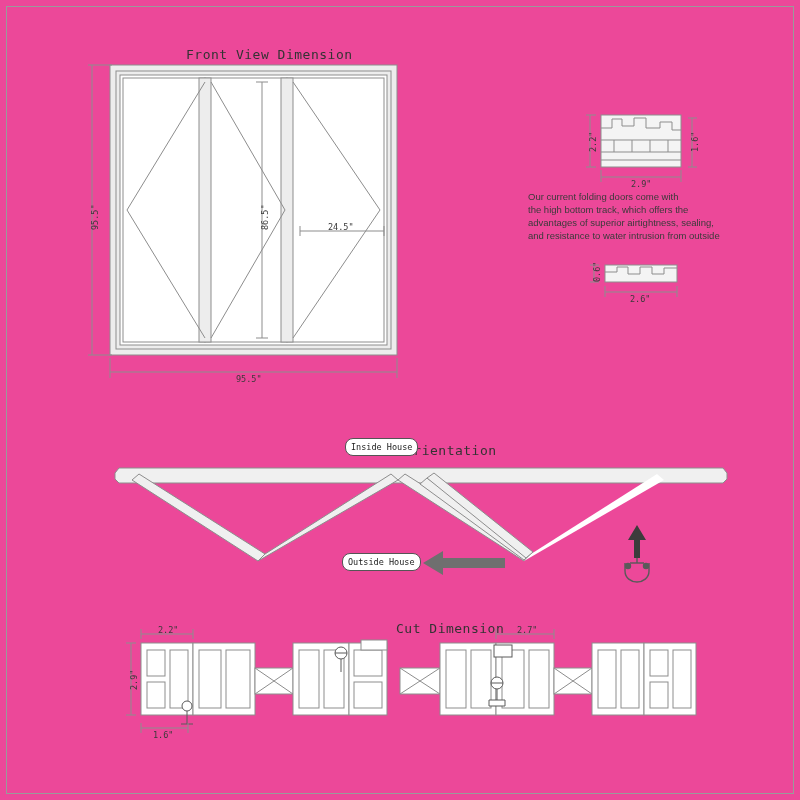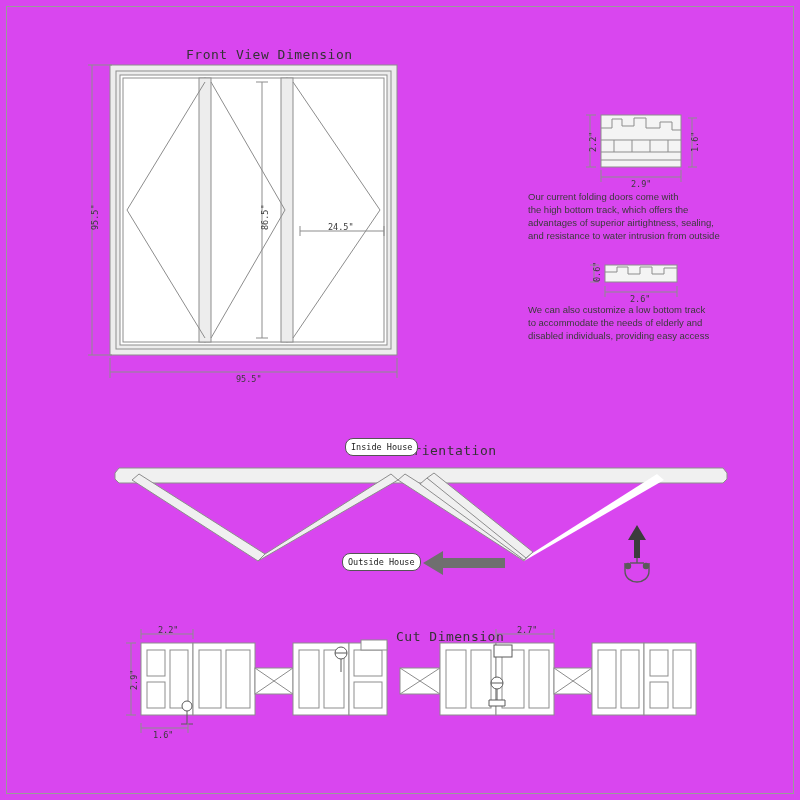--- a/index.html
+++ b/index.html
@@ -4,21 +4,21 @@
 <style>
   html, body {
     margin: 0;
     padding: 0;
     background: #ffffff;
   }
   #page {
     position: relative;
     width: 800px;
     height: 800px;
-    background: #d946ef;
+    background: #ec4899;
     font-family: "DejaVu Sans Mono", monospace;
     color: #3a3a3a;
     overflow: hidden;
   }
   .frame-border {
     position: absolute;
     left: 6px; top: 6px;
     width: 788px; height: 788px;
     border: 1px solid #9a9a9a;
     box-sizing: border-box;
@@ -156,23 +156,20 @@
   <div class="dim vert" style="left:588px; top:152px;">2.2"</div>
   <div class="dim vert" style="left:690px; top:152px;">1.6"</div>
   <div class="dim" style="left:631px; top:179px;">2.9"</div>
   <div class="dim vert" style="left:592px; top:282px;">0.6"</div>
   <div class="dim" style="left:630px; top:294px;">2.6"</div>
 
   <div class="note" style="left:528px; top:190px; width:244px;">Our current folding doors come with
 the high bottom track, which offers the
 advantages of superior airtightness, sealing,
 and resistance to water intrusion from outside</div>
-  <div class="note" style="left:528px; top:303px; width:244px;">We can also customize a low bottom track
-to accommodate the needs of elderly and
-disabled individuals, providing easy access</div>
 
   <div class="title" style="left:405px; top:443px;">Orientation</div>
 
   <svg width="800" height="800">
     <g stroke="#8d8d8d" stroke-width="1" fill="#f0f0f0">
 
       <path d="M119,468 L723,468 L727,473 L727,479 L723,483 L119,483 L115,479 L115,473 Z"></path>
 
       <path d="M132,480 L139,474 L265,554 L258,561 Z"></path>
       <path d="M258,561 L265,554 L391,474 L398,480 Z"></path>
@@ -197,21 +194,21 @@
       <path d="M630,563 L644,563"></path>
       <path d="M637,563 L637,558"></path>
       <circle cx="628" cy="566" r="2.5" fill="#5a5a5a"></circle>
       <circle cx="646" cy="566" r="2.5" fill="#5a5a5a"></circle>
     </g>
   </svg>
 
   <div class="label-box" style="left:345px; top:438px;">Inside House</div>
   <div class="label-box" style="left:342px; top:553px;">Outside House</div>
 
-  <div class="title" style="left:396px; top:621px;margin-top:8px;">Cut Dimension</div>
+  <div class="title" style="left:396px; top:621px;">Cut Dimension</div>
 
   <svg width="800" height="800">
     <g stroke="#8d8d8d" stroke-width="1" fill="#ffffff">
 
       <rect x="141" y="643" width="52" height="72"></rect>
       <rect x="147" y="650" width="18" height="26"></rect>
       <rect x="147" y="682" width="18" height="26"></rect>
       <rect x="170" y="650" width="18" height="58"></rect>
 
       <rect x="193" y="643" width="62" height="72"></rect>

